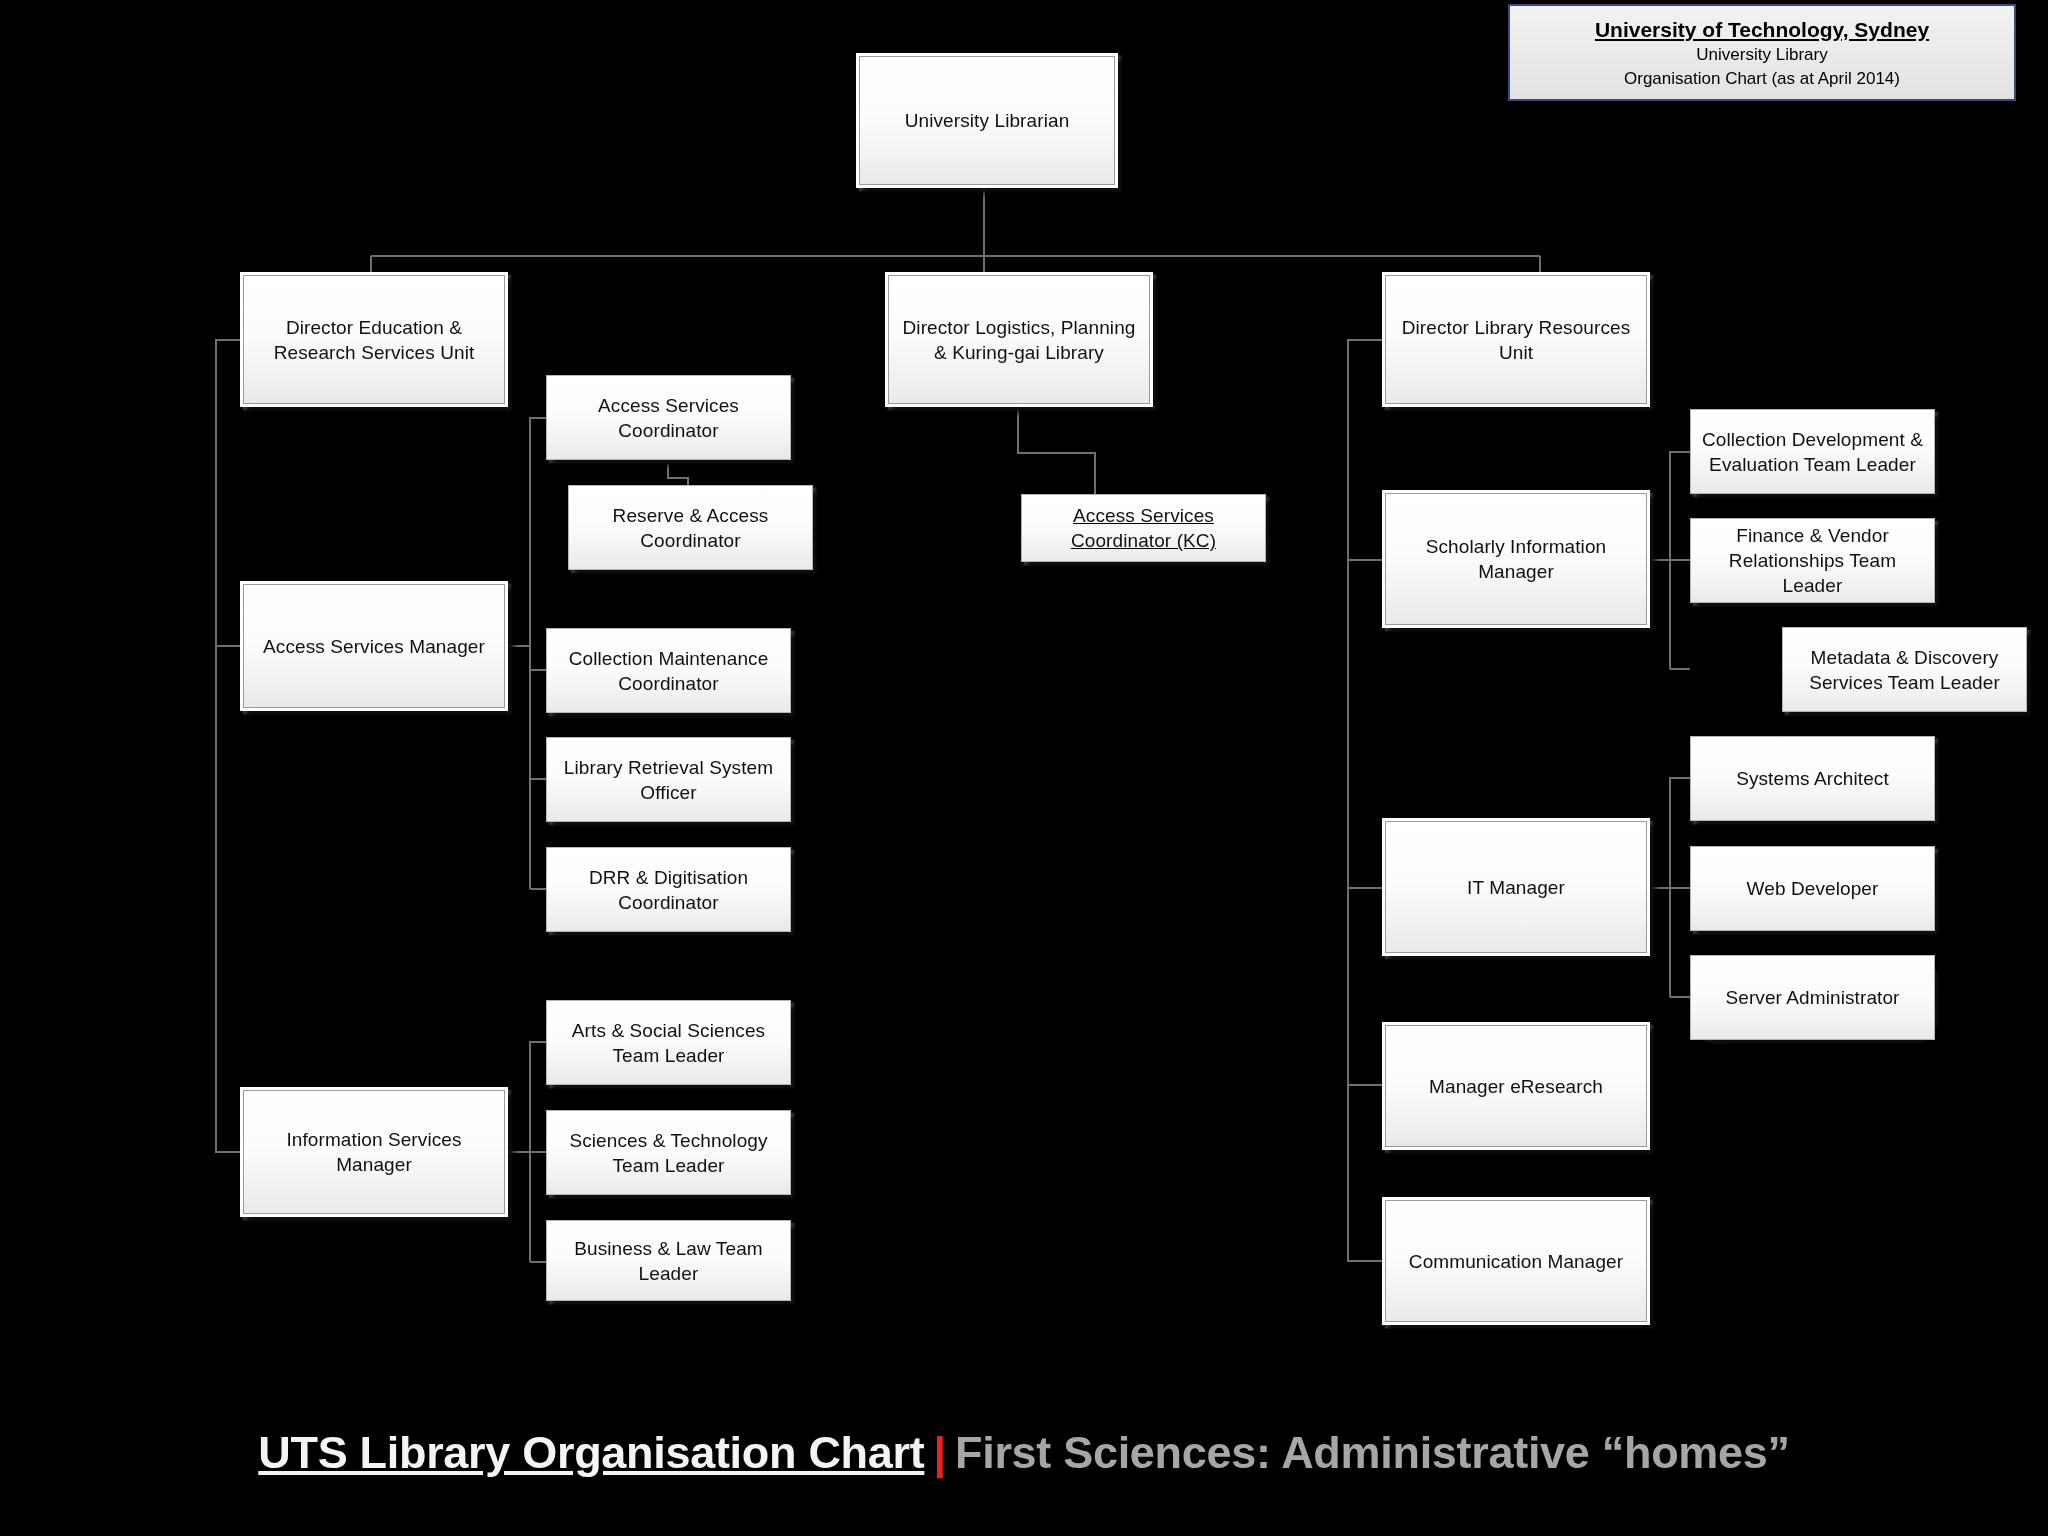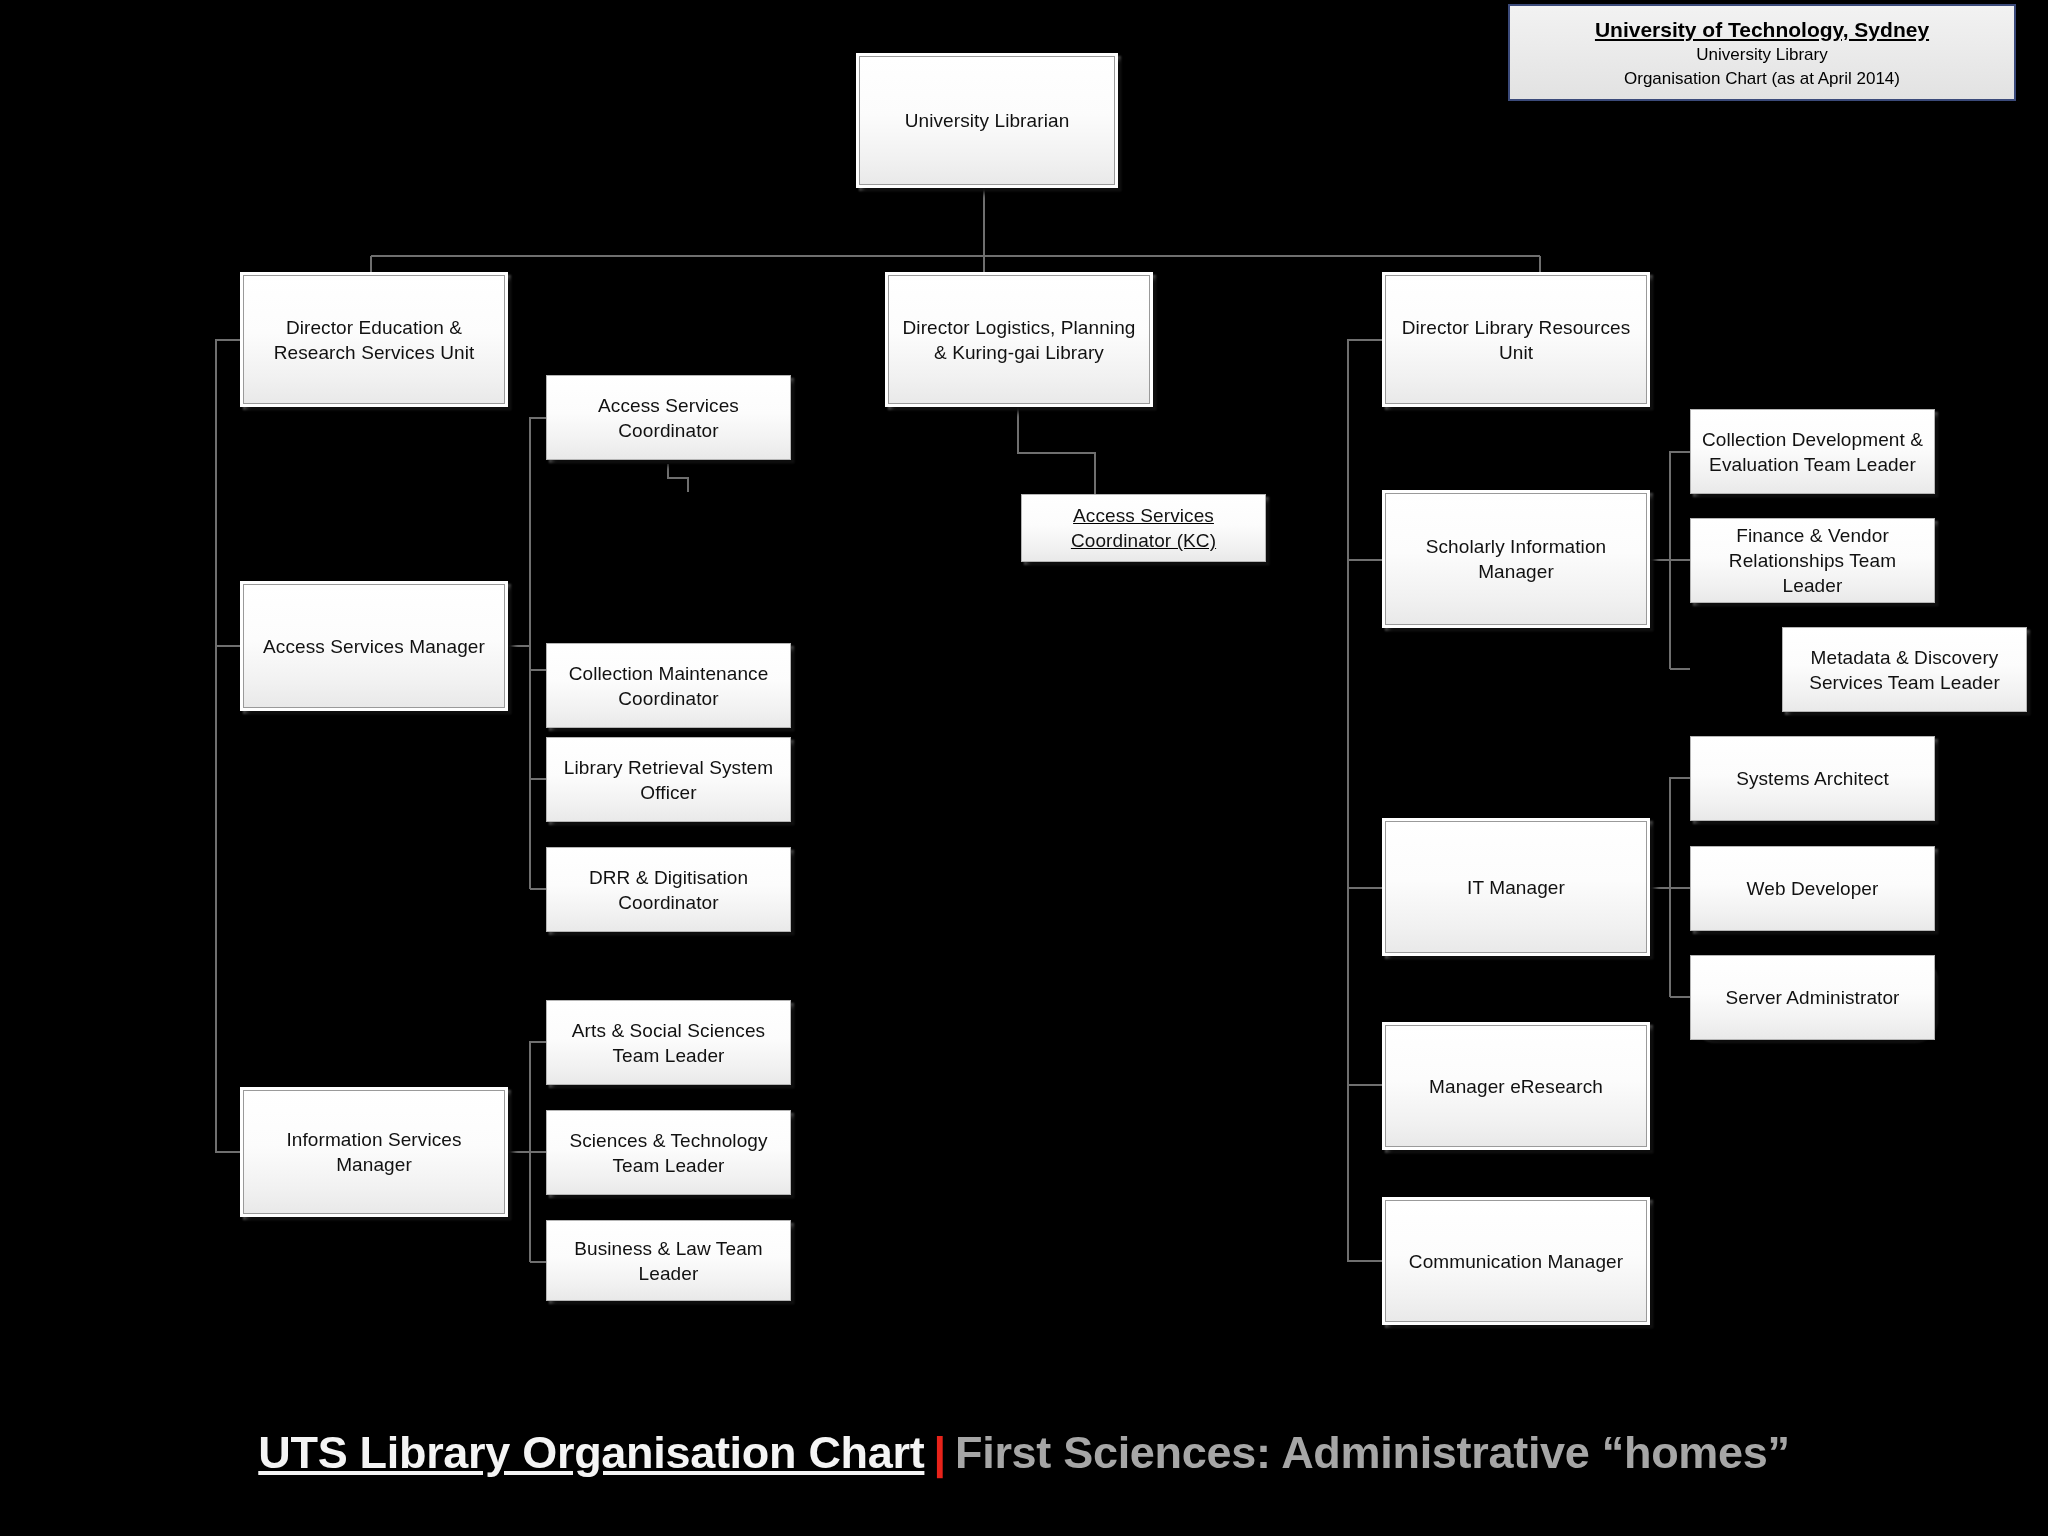--- a/index.html
+++ b/index.html
@@ -163,22 +163,27 @@
       <span class="label">Information Services Manager</span>
     </div>
   </div>
 
   <div class="node flat" style="left:546px;top:375px;width:245px;height:85px;">
     <div class="inner">
       <span class="label">Access Services Coordinator</span>
     </div>
   </div>
 
-
-  <div class="node flat" style="left:546px;top:628px;width:245px;height:85px;margin-top:15px;">
+  <div class="node flat" style="left:568px;top:485px;width:245px;height:85px;">
+    <div class="inner">
+      <span class="label">Reserve &amp; Access Coordinator</span>
+    </div>
+  </div>
+
+  <div class="node flat" style="left:546px;top:628px;width:245px;height:85px;">
     <div class="inner">
       <span class="label">Collection Maintenance Coordinator</span>
     </div>
   </div>
 
   <div class="node flat" style="left:546px;top:737px;width:245px;height:85px;">
     <div class="inner">
       <span class="label">Library Retrieval System Officer</span>
     </div>
   </div>

